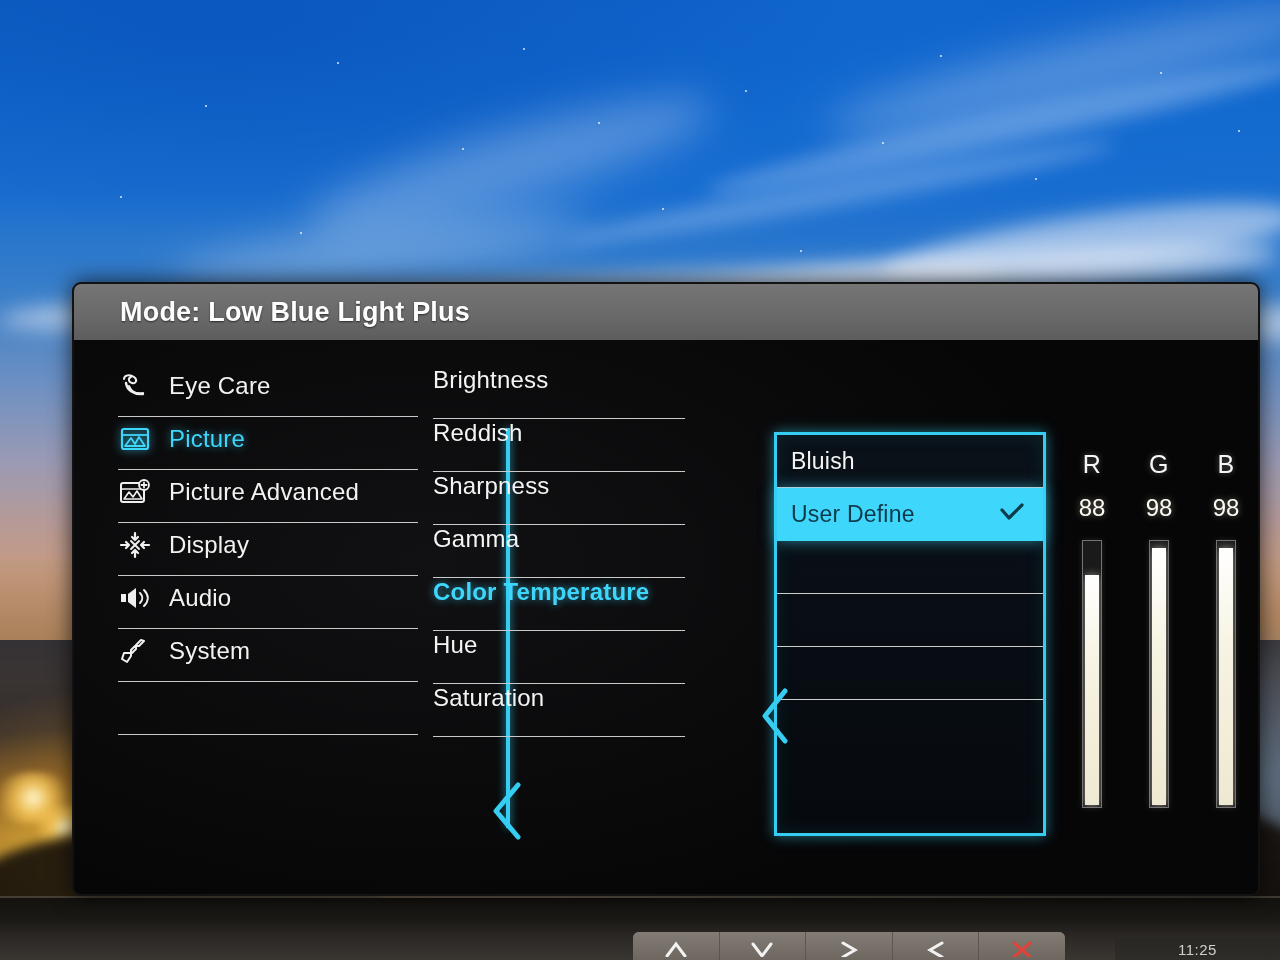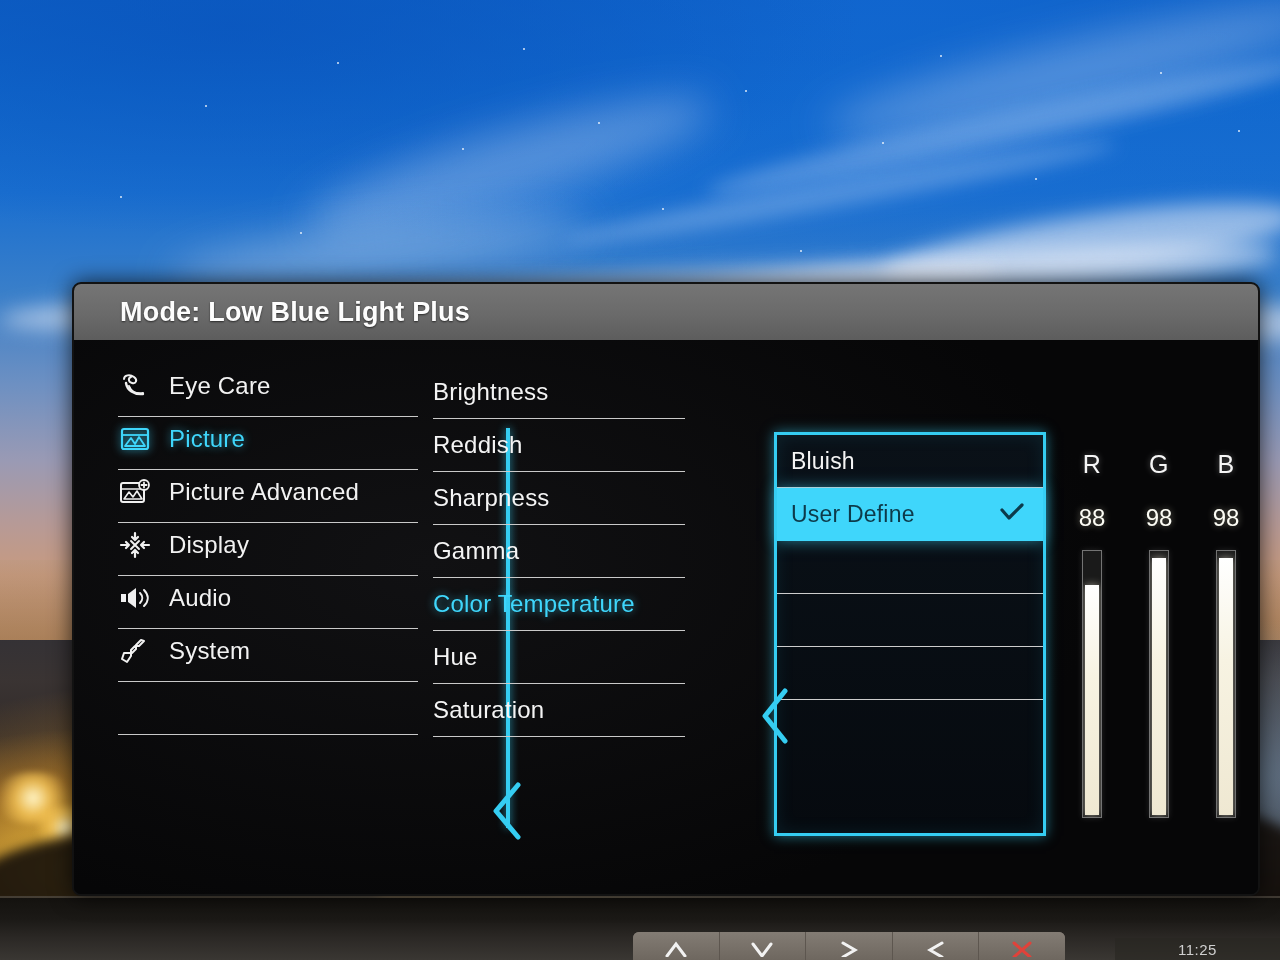--- a/index.html
+++ b/index.html
@@ -148,26 +148,26 @@
     position:absolute; left:432px; top:88px; width:4px; height:400px;
     background:#35cdf2; box-shadow:0 0 9px rgba(53,205,242,.8);
   }
   #chevron-1 { position:absolute; left:414px; top:441px; }
 
   
   #col-items {
     width:268px; padding:26px 0 0 14px; position:relative;
   }
   .item-row {
-    height:53px; display:flex; align-items:center;
+    height:53px; display:flex; align-items:flex-start;
     border-bottom:1px solid #c9c9c9;
     width:252px;
   }
   .item-label { font-size:24px; color:#f4f4f4; letter-spacing:.2px; }
-  .item-row.active .item-label { color:#3fd6fb; text-shadow:0 0 9px rgba(63,214,251,.65); }
+  .item-row.active .item-label { color:#3fd6fb; text-shadow:0 0 9px rgba(63,214,251,.65);font-weight:bold; }
   .item-row.last { border-bottom:none; }
 
   
   #col-options {
     position:absolute; left:700px; top:92px; width:272px; height:404px;
     border:3px solid #35cdf2;
     box-shadow:0 0 12px rgba(53,205,242,.55), inset 0 0 18px rgba(53,205,242,.10);
     background:linear-gradient(180deg,#0a1118 0%,#060a0f 100%);
   }
   .opt-row {
@@ -192,21 +192,21 @@
   #col-rgb {
     position:absolute; left:990px; top:110px; width:190px; height:400px;
     display:flex; justify-content:space-between;
   }
   .rgb-chan { width:56px; display:flex; flex-direction:column; align-items:center; }
   .rgb-name {
     font-size:25px; color:#f6f6f6; letter-spacing:.5px;
     text-shadow:0 0 6px rgba(255,255,255,.35);
   }
   .rgb-value {
-    margin-top:25px; font-size:24px; color:#fcfcf4;
+    margin-top:15px; font-size:24px; color:#fcfcf4;
     text-shadow:0 0 7px rgba(255,250,220,.45);
   }
   .rgb-track {
     margin-top:18px; width:20px; height:268px;
     border:1px solid rgba(190,190,190,.55);
     background:#1a1a1a;
     position:relative; overflow:hidden;
     box-shadow:0 0 6px rgba(255,255,255,.12);
   }
   .rgb-fill {

